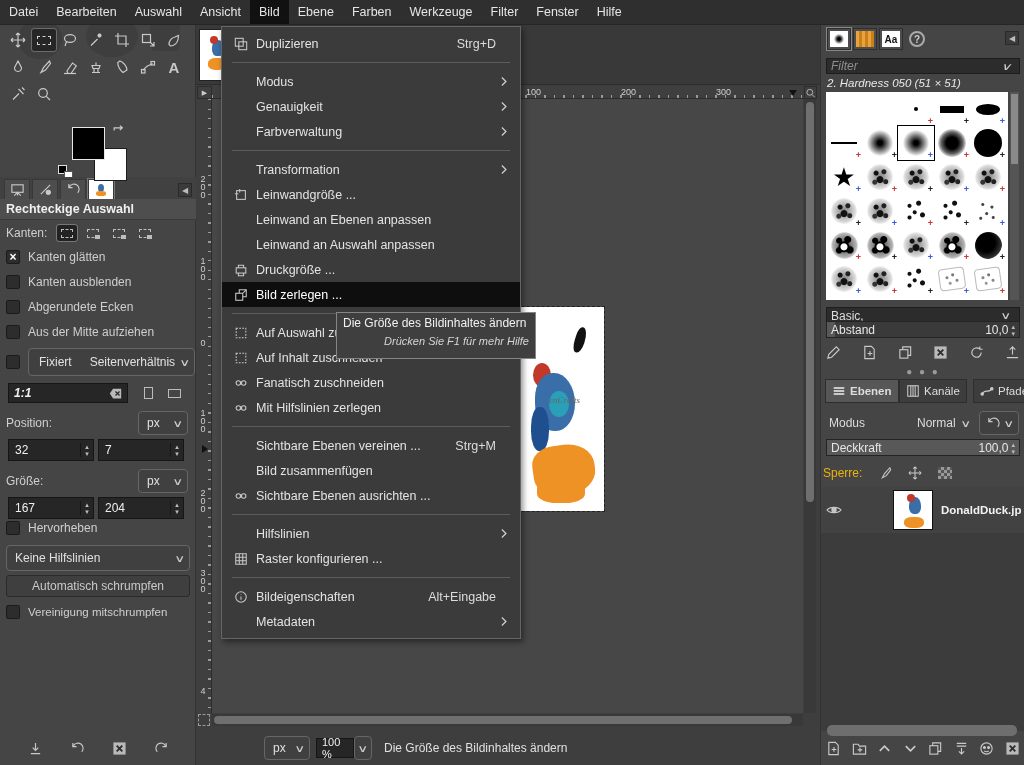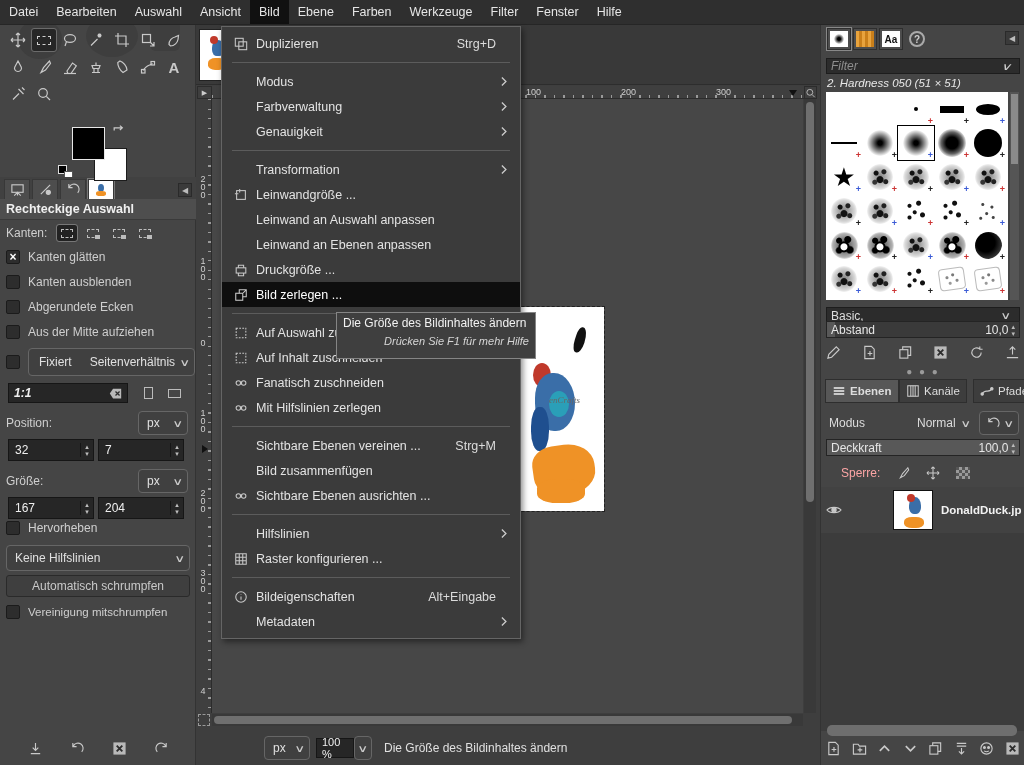--- a/index.html
+++ b/index.html
@@ -546,30 +546,30 @@
       <span class="micon"></span>
       <span class="lbl">Modus</span>
       <span class="subm ic">
         <svg width="13" height="13" viewBox="0 0 16 16" fill="none" stroke="currentColor" stroke-width="1.2">
           <path d="M6 3l5 5-5 5" stroke-width="1.6"></path>
         </svg>
       </span>
     </div>
     <div class="mi">
       <span class="micon"></span>
-      <span class="lbl">Farbverwaltung</span>
+      <span class="lbl">Genauigkeit</span>
       <span class="subm ic">
         <svg width="13" height="13" viewBox="0 0 16 16" fill="none" stroke="currentColor" stroke-width="1.2">
           <path d="M6 3l5 5-5 5" stroke-width="1.6"></path>
         </svg>
       </span>
     </div>
     <div class="mi">
       <span class="micon"></span>
-      <span class="lbl">Genauigkeit</span>
+      <span class="lbl">Farbverwaltung</span>
       <span class="subm ic">
         <svg width="13" height="13" viewBox="0 0 16 16" fill="none" stroke="currentColor" stroke-width="1.2">
           <path d="M6 3l5 5-5 5" stroke-width="1.6"></path>
         </svg>
       </span>
     </div>
     <div class="msep"></div>
     <div class="mi">
       <span class="micon"></span>
       <span class="lbl">Transformation</span>
@@ -585,25 +585,25 @@
           <svg width="14" height="14" viewBox="0 0 16 16" fill="none" stroke="currentColor" stroke-width="1.2">
             <rect x="3" y="3" width="10" height="10"></rect>
             <path d="M1 6.5h4M6.5 1v4" stroke-dasharray="1.5 1"></path>
           </svg>
         </span>
       </span>
       <span class="lbl">Leinwandgröße ...</span>
     </div>
     <div class="mi">
       <span class="micon"></span>
+      <span class="lbl">Leinwand an Ebenen anpassen</span>
+    </div>
+    <div class="mi">
+      <span class="micon"></span>
       <span class="lbl">Leinwand an Auswahl anpassen</span>
-    </div>
-    <div class="mi">
-      <span class="micon"></span>
-      <span class="lbl">Leinwand an Ebenen anpassen</span>
     </div>
     <div class="mi">
       <span class="micon">
         <span class="ic ">
           <svg width="14" height="14" viewBox="0 0 16 16" fill="none" stroke="currentColor" stroke-width="1.2">
             <rect x="2.5" y="5.5" width="11" height="6"></rect>
             <path d="M5 5.5V2.5h6v3M5 11.5v3h6v-3"></path>
           </svg>
         </span>
       </span>
@@ -974,21 +974,21 @@
   </div>
 
   <div class="slider" style="top:414px;">
     <span class="fill" style="width:192px;"></span>
     <span>Deckkraft</span>
     <span style="margin-left:auto;">100,0</span>
     <span style="color:#bbb;font-size:7px;line-height:7px;margin-left:3px;z-index:1;">▴<br>▾</span>
   </div>
 
   <div class="abs" style="left:0;top:436px;width:204px;height:24px;display:flex;align-items:center;gap:16px;">
-    <span style="margin-left:20px;color:#fca5a5;">Sperre:</span>
+    <span style="margin-left:2px;color:#eab308;">Sperre:</span>
     <span id="lock-brush" class="ic">
         <svg width="14" height="14" viewBox="0 0 16 16" fill="none" stroke="currentColor" stroke-width="1.2">
           <path d="M13.5 2 7.5 8.7 5 13.5 9.5 11l5-6.5z"></path>
         </svg>
       </span>
     <span id="lock-move" class="ic">
         <svg width="14" height="14" viewBox="0 0 16 16" fill="none" stroke="currentColor" stroke-width="1.2">
           <path d="M8 1v14M1 8h14M8 1l-2 2m2-2 2 2M8 15l-2-2m2 2 2-2M1 8l2-2m-2 2 2 2M15 8l-2-2m2 2-2 2"></path>
         </svg>
       </span>

